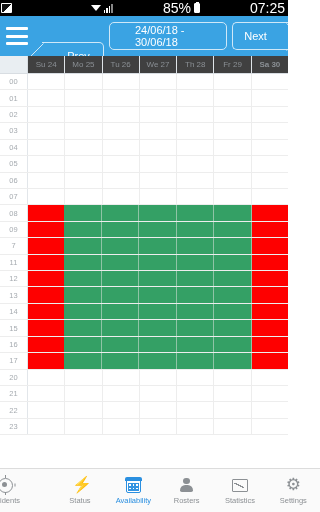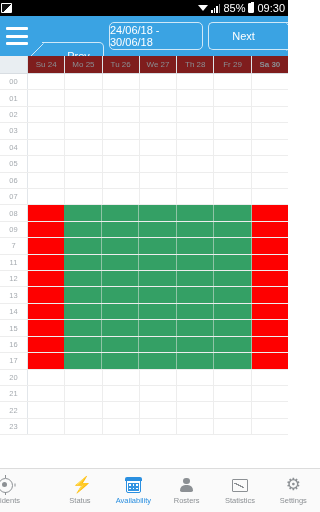--- a/index.html
+++ b/index.html
@@ -39,21 +39,21 @@
   .sig-ico i:nth-child(2){ height:5px; }
   .sig-ico i:nth-child(3){ height:7px; }
   .sig-ico i:nth-child(4){ height:9px; background:#888; }
   .batt-ico{
     width:6px;height:10px;border:1px solid #ffffff;border-radius:1px;
     position:relative;background:#ffffff;
   }
   .batt-ico:before{
     content:"";position:absolute;top:-2px;left:1.5px;width:3px;height:1.5px;background:#ffffff;
   }
-  .sb-text{ font-size:11px; letter-spacing:0; }
+  .sb-text{ font-size:14px; letter-spacing:0;margin-left:47px; }
 
   
   .toolbar{
     height:40px; background:#3aa3e3;
     display:flex; align-items:center; gap:0; padding:0 0 0 6px;
     position:relative; overflow:hidden;
   }
   .hamburger{
     width:22px;height:18px;display:flex;flex-direction:column;justify-content:space-between;
     flex:0 0 auto; cursor:pointer; margin-right:4px;
@@ -87,37 +87,37 @@
   }
   .prev-edge{
     position:absolute; left:-13px; top:0px; width:15px; height:28px;
     pointer-events:none;
   }
 
   .btn-range{
     flex:1 1 auto; height:28px; margin:0 5px;
     border:1px solid #cfe8f8; border-radius:5px;
     display:flex;align-items:center;justify-content:center;
-    color:#ffffff;font-size:11px;cursor:pointer; min-width:0;
+    color:#ffffff;font-size:11px;cursor:pointer; min-width:0;padding-left:25px;
   }
 
   .btn-next{
-    width:80px; margin-right:0;
+    width:56px; margin-right:0;
     border:1px solid #cfe8f8; border-right:none;
     border-radius:5px 0 0 5px;
     padding-right:10px;
   }
   .next-edge{
     position:absolute; right:-16px; top:0px; width:18px;height:28px;
     pointer-events:none;
   }
 
   
   .dayhead{
-    display:flex; height:18px; background:#7f1d1d;
+    display:flex; height:18px; background:#404040;
     border-bottom:1px solid #d8dde2;
   }
   .dh-corner{
     width:28px; flex:0 0 28px; background:#e9eef2;
     border-right:1px solid #d8dde2;
   }
   .dh-cell{
     flex:1 1 0; min-width:0;
     display:flex;align-items:center;justify-content:center;
     font-size:8px; color:#8a8f94;
@@ -243,21 +243,21 @@
   <div class="sb-right">
     <span class="wifi-ico"></span>
     <span class="sig-ico">
         <i></i>
         <i></i>
         <i></i>
         <i></i>
       </span>
     <span class="sb-text">85%</span>
     <span class="batt-ico"></span>
-    <span class="sb-text">09:30</span>
+    <span class="sb-text">07:25</span>
   </div>
 </div>
 
 <div class="toolbar">
   <div class="hamburger">
     <span></span>
       <span></span>
       <span></span>
   </div>
 

